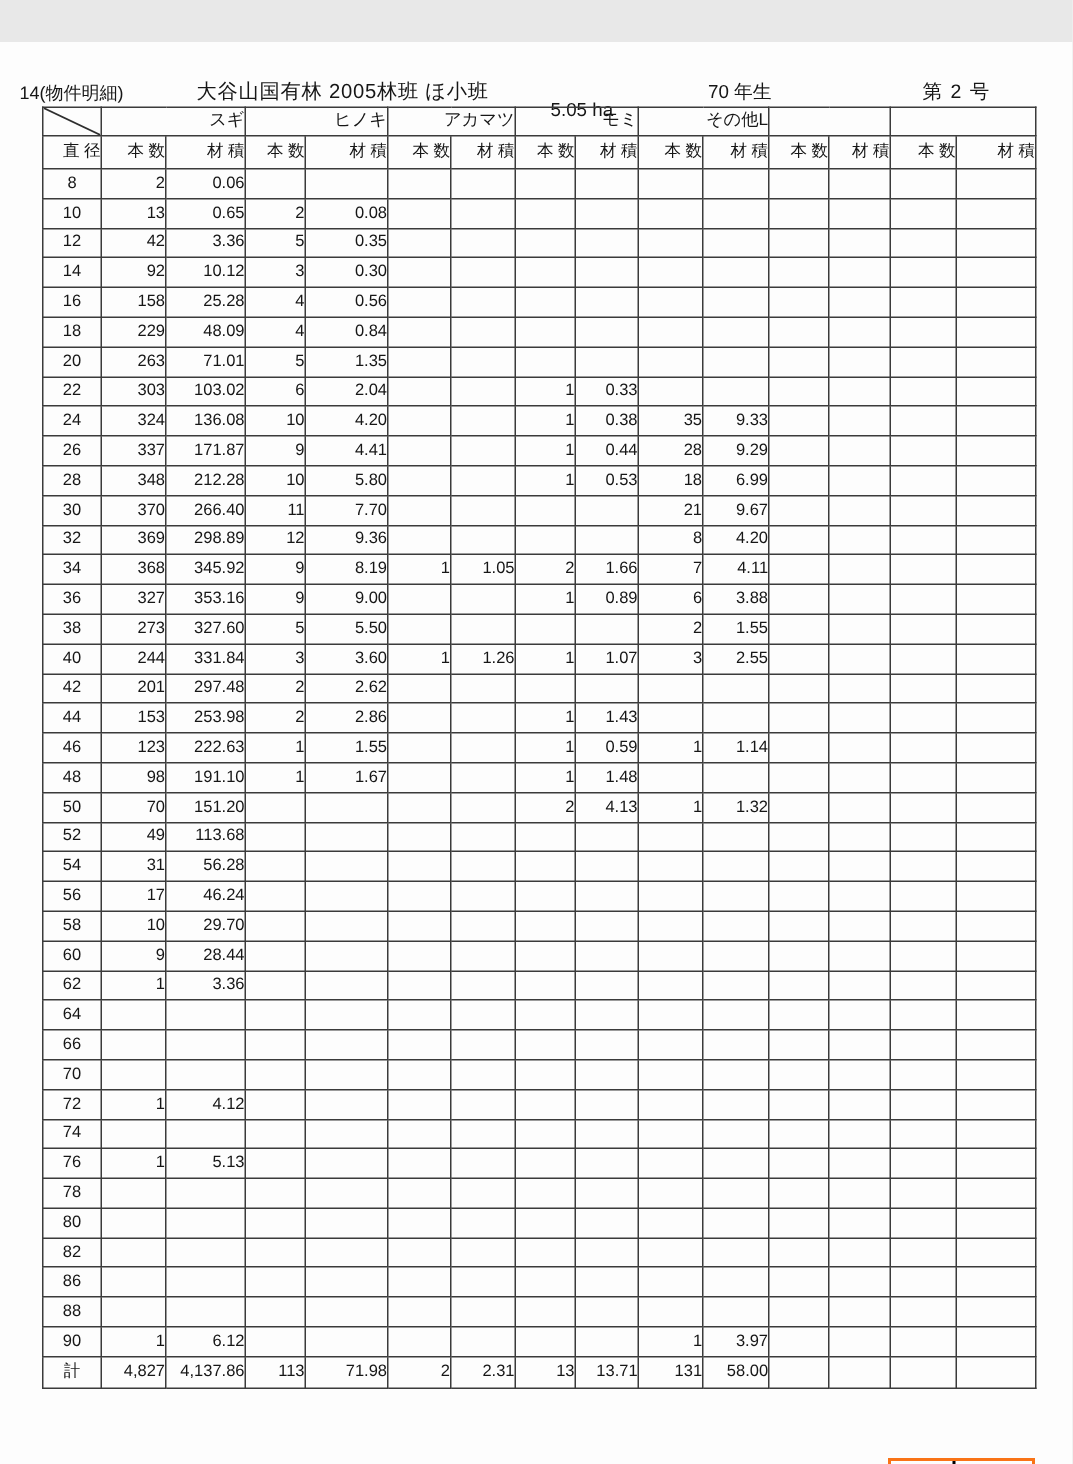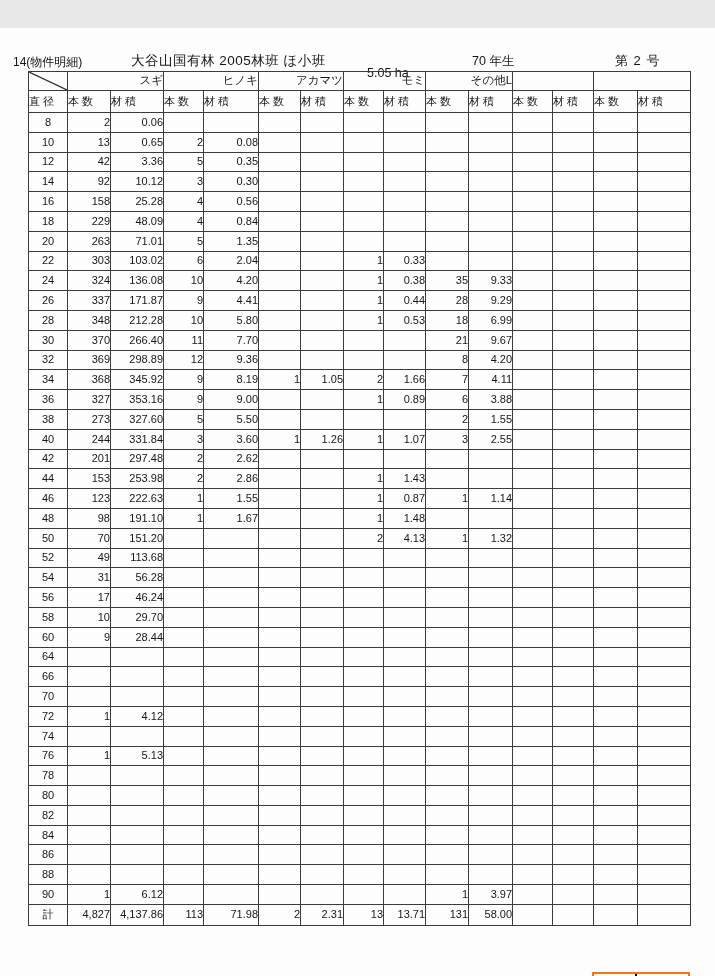--- a/index.html
+++ b/index.html
@@ -26,21 +26,21 @@
     font-size:11px;
   }
   table.inv th,table.inv td{
     border:1px solid #3b3b3b;
     font-weight:normal;
     padding:0;
     overflow:hidden;white-space:nowrap;
     line-height:1;
   }
   table.inv thead tr.grp th{height:18px;text-align:right;font-size:11.5px;}
-  table.inv thead tr.sub th{height:21px;text-align:left;font-size:11px;}
+  table.inv thead tr.sub th{height:21px;text-align:right;font-size:11px;}
   table.inv tbody tr{height:19.8px;}
   td.num{text-align:right;padding-right:3px;}
   td.diam{text-align:center;}
   th.diag{position:relative;padding:0;}
   th.diag svg{position:absolute;left:0;top:0;width:100%;height:100%;display:block;}
   tr.total td{height:20px;}
   
   .grand-total{
     position:absolute;left:592px;top:944px;
     width:98px;height:23px;
@@ -446,21 +446,21 @@
         </tr>
         <tr>
           <td class="diam">46</td>
           <td class="num">123</td>
           <td class="num">222.63</td>
           <td class="num">1</td>
           <td class="num">1.55</td>
           <td class="num"></td>
           <td class="num"></td>
           <td class="num">1</td>
-          <td class="num">0.87</td>
+          <td class="num">0.59</td>
           <td class="num">1</td>
           <td class="num">1.14</td>
           <td class="num"></td>
           <td class="num"></td>
           <td class="num"></td>
           <td class="num"></td>
         </tr>
         <tr>
           <td class="diam">48</td>
           <td class="num">98</td>
@@ -574,20 +574,37 @@
           <td class="num"></td>
           <td class="num"></td>
           <td class="num"></td>
           <td class="num"></td>
           <td class="num"></td>
           <td class="num"></td>
           <td class="num"></td>
           <td class="num"></td>
         </tr>
         <tr>
+          <td class="diam">62</td>
+          <td class="num">1</td>
+          <td class="num">3.36</td>
+          <td class="num"></td>
+          <td class="num"></td>
+          <td class="num"></td>
+          <td class="num"></td>
+          <td class="num"></td>
+          <td class="num"></td>
+          <td class="num"></td>
+          <td class="num"></td>
+          <td class="num"></td>
+          <td class="num"></td>
+          <td class="num"></td>
+          <td class="num"></td>
+        </tr>
+        <tr>
           <td class="diam">64</td>
           <td class="num"></td>
           <td class="num"></td>
           <td class="num"></td>
           <td class="num"></td>
           <td class="num"></td>
           <td class="num"></td>
           <td class="num"></td>
           <td class="num"></td>
           <td class="num"></td>
@@ -711,37 +728,20 @@
           <td class="num"></td>
           <td class="num"></td>
           <td class="num"></td>
           <td class="num"></td>
           <td class="num"></td>
           <td class="num"></td>
           <td class="num"></td>
         </tr>
         <tr>
           <td class="diam">82</td>
-          <td class="num"></td>
-          <td class="num"></td>
-          <td class="num"></td>
-          <td class="num"></td>
-          <td class="num"></td>
-          <td class="num"></td>
-          <td class="num"></td>
-          <td class="num"></td>
-          <td class="num"></td>
-          <td class="num"></td>
-          <td class="num"></td>
-          <td class="num"></td>
-          <td class="num"></td>
-          <td class="num"></td>
-        </tr>
-        <tr>
-          <td class="diam">84</td>
           <td class="num"></td>
           <td class="num"></td>
           <td class="num"></td>
           <td class="num"></td>
           <td class="num"></td>
           <td class="num"></td>
           <td class="num"></td>
           <td class="num"></td>
           <td class="num"></td>
           <td class="num"></td>

